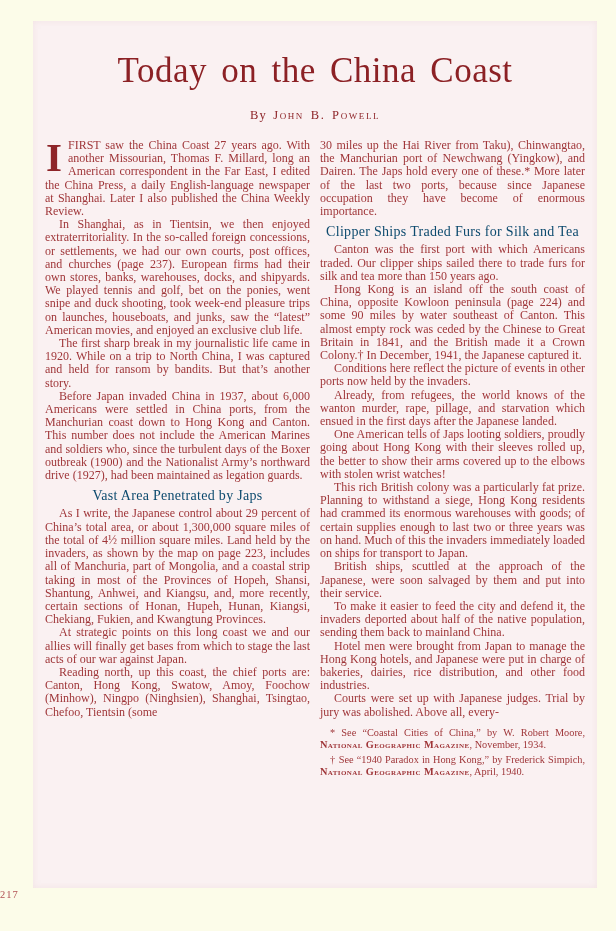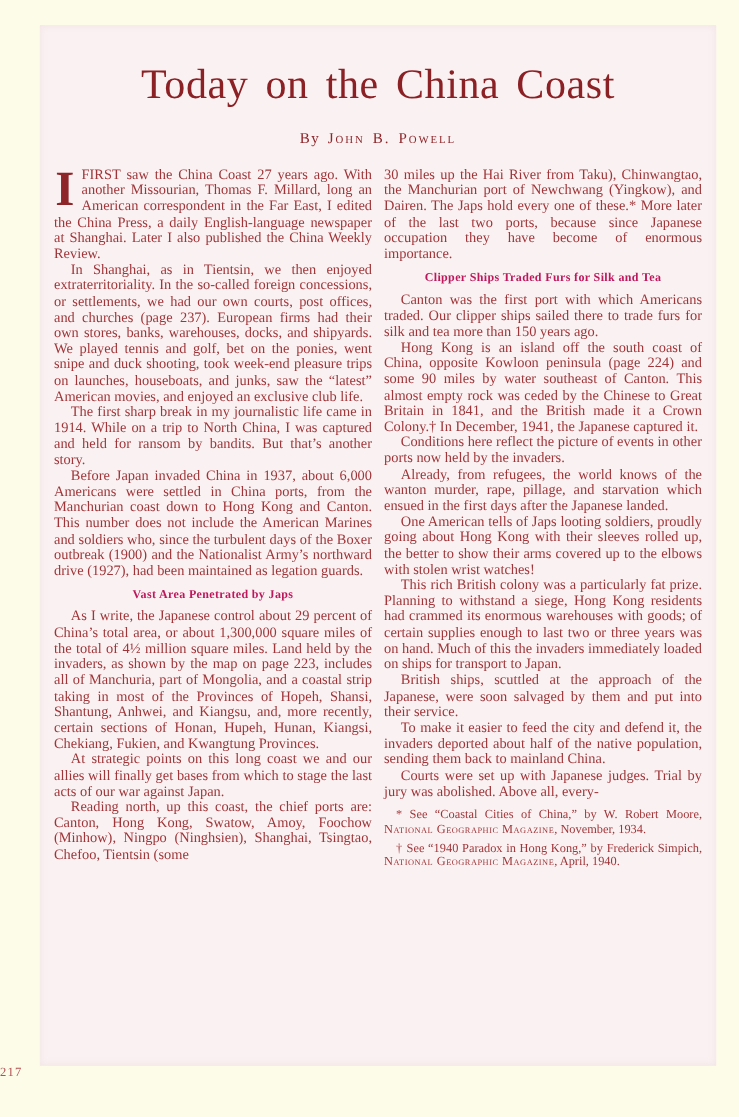--- a/index.html
+++ b/index.html
@@ -55,34 +55,34 @@
   .dropcap{
     float:left;
     font-size:41px;
     line-height:33px;
     padding:2px 6px 0 1px;
     color:#8e2529;
     font-weight:bold;
   }
   .section-heading{
     text-align:center;
-    font-weight:bold;
-    font-size:10px;
-    color:#be185d;
+    font-weight:normal;
+    font-size:14px;
+    color:#0c4a6e;
     margin:7px 0 5px 0 !important;
     letter-spacing:.3px;
     text-indent:0 !important;
   }
   .footnotes{
     margin-top:8px;
     font-size:10.3px;
     line-height:11.8px;
   }
   .footnotes p{margin:0 0 4px 0;text-indent:10px;}
-  .journal{font-variant:small-caps;letter-spacing:.4px;}
+  .journal{font-variant:small-caps;letter-spacing:.4px;font-weight:bold;}
   .page-number{
     position:absolute;
     left:0; top:889px; width:556px;
     text-align:left;
     font-size:10.5px;
     color:#b15053;
     letter-spacing:1px;
   }
 </style>
 </head>
@@ -93,39 +93,40 @@
 
     <div class="page-title">Today on the China Coast</div>
 
     <div class="byline"><span>By</span> <span class="sc">John B. Powell</span></div>
 
     <div class="columns">
 
       <div class="col">
         <p><span class="dropcap">I</span><span>FIRST</span> <span>saw the China Coast 27 years ago.  With another Missourian, Thomas F. Millard, long an American correspondent in the Far East, I edited the China Press, a daily English-language newspaper at Shanghai.  Later I also published the China Weekly Review.</span></p>
         <p class="indent">In Shanghai, as in Tientsin, we then enjoyed extraterritoriality.  In the so-called foreign concessions, or settlements, we had our own courts, post offices, and churches (page 237). European firms had their own stores, banks, warehouses, docks, and shipyards.  We played tennis and golf, bet on the ponies, went snipe and duck shooting, took week-end pleasure trips on launches, houseboats, and junks, saw the “latest” American movies, and enjoyed an exclusive club life.</p>
-        <p class="indent">The first sharp break in my journalistic life came in 1914.  While on a trip to North China, I was captured and held for ransom by bandits.  But that’s another story.</p>
+        <p class="indent">The first sharp break in my journalistic life came in 1920.  While on a trip to North China, I was captured and held for ransom by bandits.  But that’s another story.</p>
         <p class="indent">Before Japan invaded China in 1937, about 6,000 Americans were settled in China ports, from the Manchurian coast down to Hong Kong and Canton.  This number does not include the American Marines and soldiers who, since the turbulent days of the Boxer outbreak (1900) and the Nationalist Army’s northward drive (1927), had been maintained as legation guards.</p>
         <p class="section-heading">Vast Area Penetrated by Japs</p>
         <p class="indent">As I write, the Japanese control about 29 percent of China’s total area, or about 1,300,000 square miles of the total of 4½ million square miles.  Land held by the invaders, as shown by the map on page 223, includes all of Manchuria, part of Mongolia, and a coastal strip taking in most of the Provinces of Hopeh, Shansi, Shantung, Anhwei, and Kiangsu, and, more recently, certain sections of Honan, Hupeh, Hunan, Kiangsi, Chekiang, Fukien, and Kwangtung Provinces.</p>
         <p class="indent">At strategic points on this long coast we and our allies will finally get bases from which to stage the last acts of our war against Japan.</p>
         <p class="indent">Reading north, up this coast, the chief ports are:  Canton, Hong Kong, Swatow, Amoy, Foochow (Minhow), Ningpo (Ninghsien), Shanghai, Tsingtao, Chefoo, Tientsin (some</p>
       </div>
 
       <div class="col">
         <p>30 miles up the Hai River from Taku), Chinwangtao, the Manchurian port of Newchwang (Yingkow), and Dairen.  The Japs hold every one of these.*  More later of the last two ports, because since Japanese occupation they have become of enormous importance.</p>
         <p class="section-heading">Clipper Ships Traded Furs for Silk and Tea</p>
         <p class="indent">Canton was the first port with which Americans traded.  Our clipper ships sailed there to trade furs for silk and tea more than 150 years ago.</p>
         <p class="indent">Hong Kong is an island off the south coast of China, opposite Kowloon peninsula (page 224) and some 90 miles by water southeast of Canton.  This almost empty rock was ceded by the Chinese to Great Britain in 1841, and the British made it a Crown Colony.†  In December, 1941, the Japanese captured it.</p>
         <p class="indent">Conditions here reflect the picture of events in other ports now held by the invaders.</p>
         <p class="indent">Already, from refugees, the world knows of the wanton murder, rape, pillage, and starvation which ensued in the first days after the Japanese landed.</p>
         <p class="indent">One American tells of Japs looting soldiers, proudly going about Hong Kong with their sleeves rolled up, the better to show their arms covered up to the elbows with stolen wrist watches!</p>
         <p class="indent">This rich British colony was a particularly fat prize.  Planning to withstand a siege, Hong Kong residents had crammed its enormous warehouses with goods; of certain supplies enough to last two or three years was on hand. Much of this the invaders immediately loaded on ships for transport to Japan.</p>
         <p class="indent">British ships, scuttled at the approach of the Japanese, were soon salvaged by them and put into their service.</p>
         <p class="indent">To make it easier to feed the city and defend it, the invaders deported about half of the native population, sending them back to mainland China.</p>
+        <p class="indent">Hotel men were brought from Japan to manage the Hong Kong hotels, and Japanese were put in charge of bakeries, dairies, rice distribution, and other food industries.</p>
         <p class="indent">Courts were set up with Japanese judges. Trial by jury was abolished.  Above all, every-</p>
 
         <div class="footnotes">
           <p><span>* See “Coastal Cities of China,” by W. Robert Moore, </span><span class="journal">National Geographic Magazine</span><span>, November, 1934.</span></p>
           <p><span>† See “1940 Paradox in Hong Kong,” by Frederick Simpich, </span><span class="journal">National Geographic Magazine</span><span>, April, 1940.</span></p>
         </div>
       </div>
 
     </div>
   </div>

